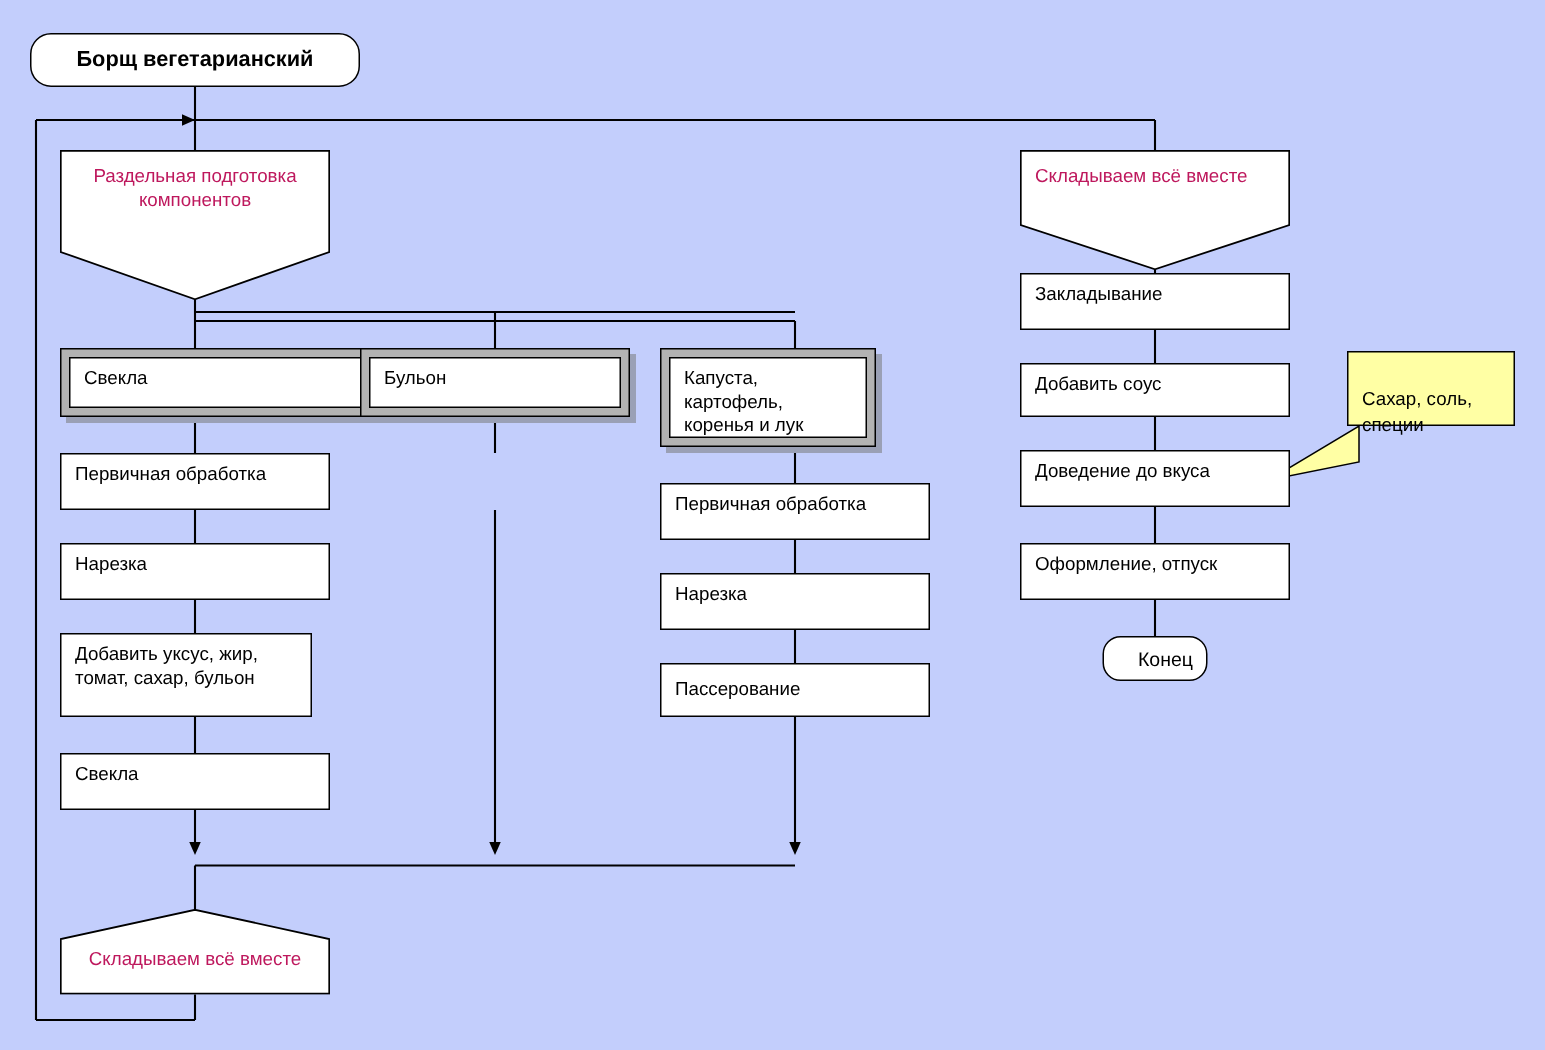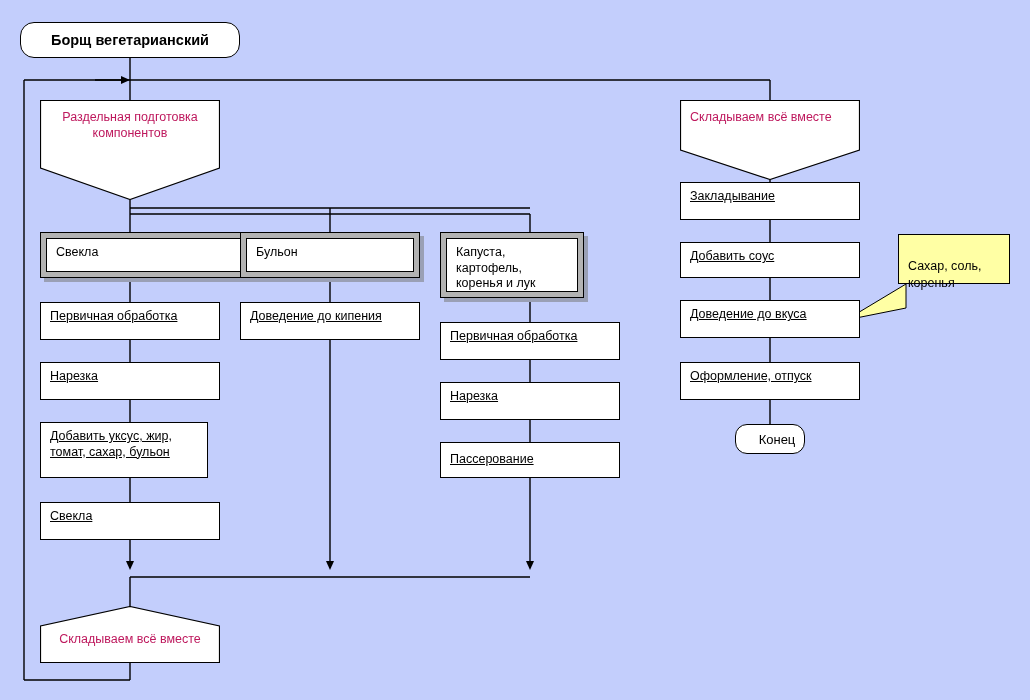--- a/index.html
+++ b/index.html
@@ -26,21 +26,20 @@
     box-sizing: border-box;
     background: #ffffff;
     border: 1px solid #000000;
     font-size: 12.5px;
     color: #000000;
     line-height: 1.25;
     padding: 6px 9px;
     display: flex;
     align-items: flex-start;
     white-space: pre-line;
-    text-decoration: underline;
   }
   .terminator {
     position: absolute;
     box-sizing: border-box;
     background: #ffffff;
     border: 1px solid #000000;
     border-radius: 12px;
     display: flex;
     align-items: center;
     justify-content: center;
@@ -204,23 +203,20 @@
   <div class="node" style="left:40px; top:362px; width:180px; height:38px;">
     <span>Нарезка</span>
   </div>
   <div class="node" style="left:40px; top:422px; width:168px; height:56px;">
     <span>Добавить уксус, жир, томат, сахар, бульон</span>
   </div>
   <div class="node" style="left:40px; top:502px; width:180px; height:38px;">
     <span>Свекла</span>
   </div>
 
-  <div class="node" style="left:240px; top:302px; width:180px; height:38px;">
-    <span>Доведение до кипения</span>
-  </div>
 
   <div class="node" style="left:440px; top:322px; width:180px; height:38px;">
     <span>Первичная обработка</span>
   </div>
   <div class="node" style="left:440px; top:382px; width:180px; height:38px;">
     <span>Нарезка</span>
   </div>
   <div class="node" style="left:440px; top:442px; width:180px; height:36px;align-items:center;">
     <span>Пассерование</span>
   </div>
@@ -243,16 +239,16 @@
   </div>
   <div class="node" style="left:680px; top:362px; width:180px; height:38px;">
     <span>Оформление, отпуск</span>
   </div>
 
   <div class="terminator" style="left:735px; top:424px; width:70px; height:30px;padding-left:14px;">
     <span>Конец</span>
   </div>
 
   <div class="note" style="left:898px; top:234px; width:112px; height:50px;">
-    <span>Сахар, соль, коренья</span>
+    <span>Сахар, соль, специи</span>
   </div>
 
 </div>
 
 </body></html>

